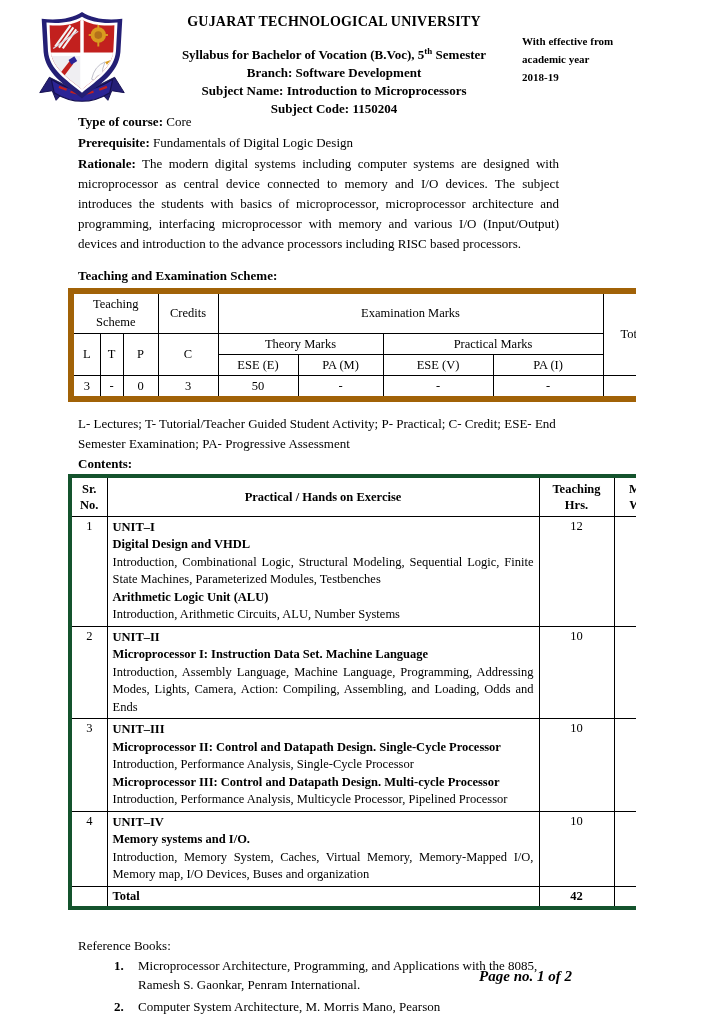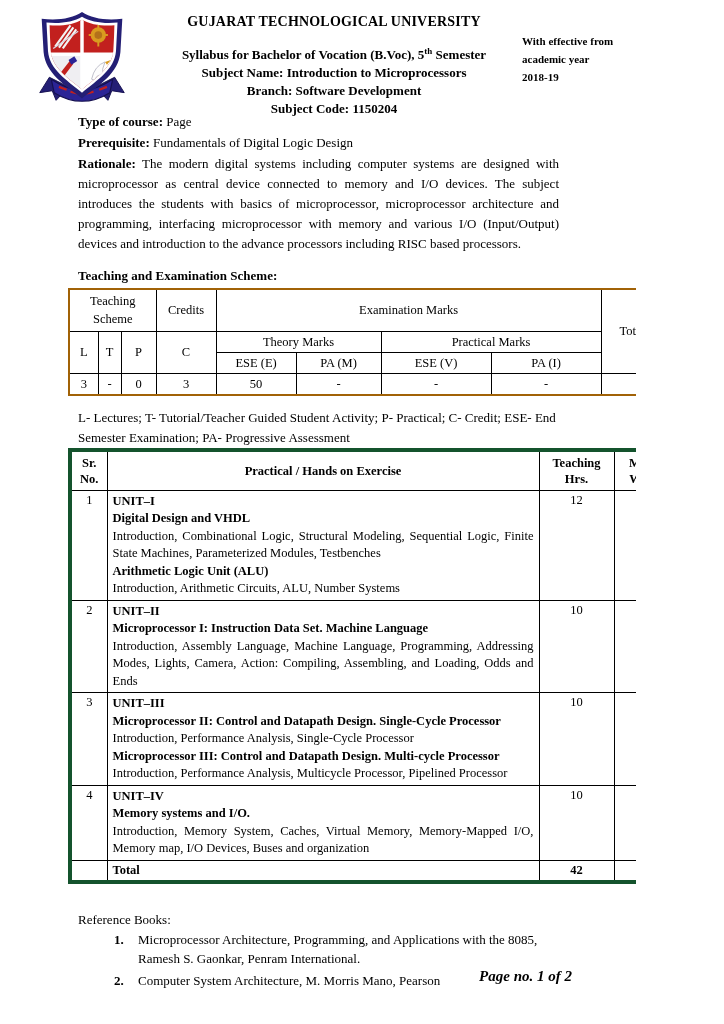--- a/index.html
+++ b/index.html
@@ -21,21 +21,21 @@
     font-weight: bold; font-size: 11px; line-height: 18px; }
   
   .text-col { margin: 0 77px 0 78px; }
   .info-line { margin: 0 0 2px 0; line-height: 19px; }
   .lbl { font-weight: bold; }
   .rationale { text-align: justify; line-height: 20px; margin: 0; }
   
   .section-heading { font-weight: bold; margin: 14px 0 4px 0; }
   table { border-collapse: collapse; }
   .exam-table { margin-left: 68px; width: 630px; table-layout: fixed;
-    font-size: 12.5px; text-align: center; border: 2px solid #a16207; }
+    font-size: 12.5px; text-align: center; border: 6px solid #a16207; }
   .exam-table td { border: 1px solid #000; padding: 1px 2px; line-height: 18px; }
   .exam-table .tall { height: 42px; }
   .exam-table .datarow td { height: 21px; }
   
   .legend { margin: 12px 0 0 0; line-height: 20px; }
   .contents-heading { font-weight: bold; margin: 2px 0 2px 0; }
   .contents-table { margin-left: 68px; width: 632px; table-layout: fixed;
     font-size: 12.5px; border: 4px solid #14532d; }
   .contents-table td, .contents-table th { border: 1px solid #000; vertical-align: top; padding: 2px 5px; }
   .contents-table thead th { font-weight: bold; text-align: center; vertical-align: middle; line-height: 16px; padding: 3px 2px; }
@@ -93,30 +93,30 @@
 
           <rect x="48.2" y="8" width="3.6" height="80" fill="#ffffff"></rect>
           <rect x="14" y="44.2" width="72" height="3.6" fill="#ffffff"></rect>
         </g>
       </svg>
     </div>
 
     <div class="title-block">
       <div class="uni-title">GUJARAT TECHNOLOGICAL UNIVERSITY</div>
       <div class="title-line"><span>Syllabus for Bachelor of Vocation (B.Voc), 5</span><sup>th</sup><span> Semester</span></div>
+      <div class="title-line">Branch: Software Development</div>
       <div class="title-line">Subject Name: Introduction to Microprocessors</div>
-      <div class="title-line">Branch: Software Development</div>
       <div class="title-line">Subject Code: 1150204</div>
     </div>
 
     <div class="effective">With effective from academic year 2018-19</div>
   </div>
 
   <div class="text-col">
-    <p class="info-line"><span class="lbl">Type of course:</span><span> Page</span></p>
+    <p class="info-line"><span class="lbl">Type of course:</span><span> Core</span></p>
     <p class="info-line"><span class="lbl">Prerequisite:</span><span> Fundamentals of Digital Logic Design</span></p>
     <p class="rationale"><span class="lbl">Rationale:</span><span> The modern digital systems including computer systems are designed with microprocessor as central device connected to memory and I/O devices. The subject introduces the students with basics of microprocessor, microprocessor architecture and programming, interfacing microprocessor with memory and various I/O (Input/Output) devices and introduction to the advance processors including RISC based processors.</span></p>
 
     <p class="section-heading">Teaching and Examination Scheme:</p>
   </div>
 
   <table class="exam-table">
     <colgroup>
       <col style="width:29px">
         <col style="width:23px">
@@ -158,20 +158,21 @@
         <td>-</td>
         <td>-</td>
         <td>-</td>
         <td>50</td>
       </tr>
     </tbody>
   </table>
 
   <div class="text-col">
     <p class="legend">L- Lectures; T- Tutorial/Teacher Guided Student Activity; P- Practical; C- Credit; ESE- End Semester Examination; PA- Progressive Assessment</p>
+    <p class="contents-heading">Contents:</p>
   </div>
 
   <table class="contents-table">
     <colgroup>
       <col style="width:37px">
         <col style="width:432px">
         <col style="width:75px">
         <col style="width:88px">
     </colgroup>
     <thead>

